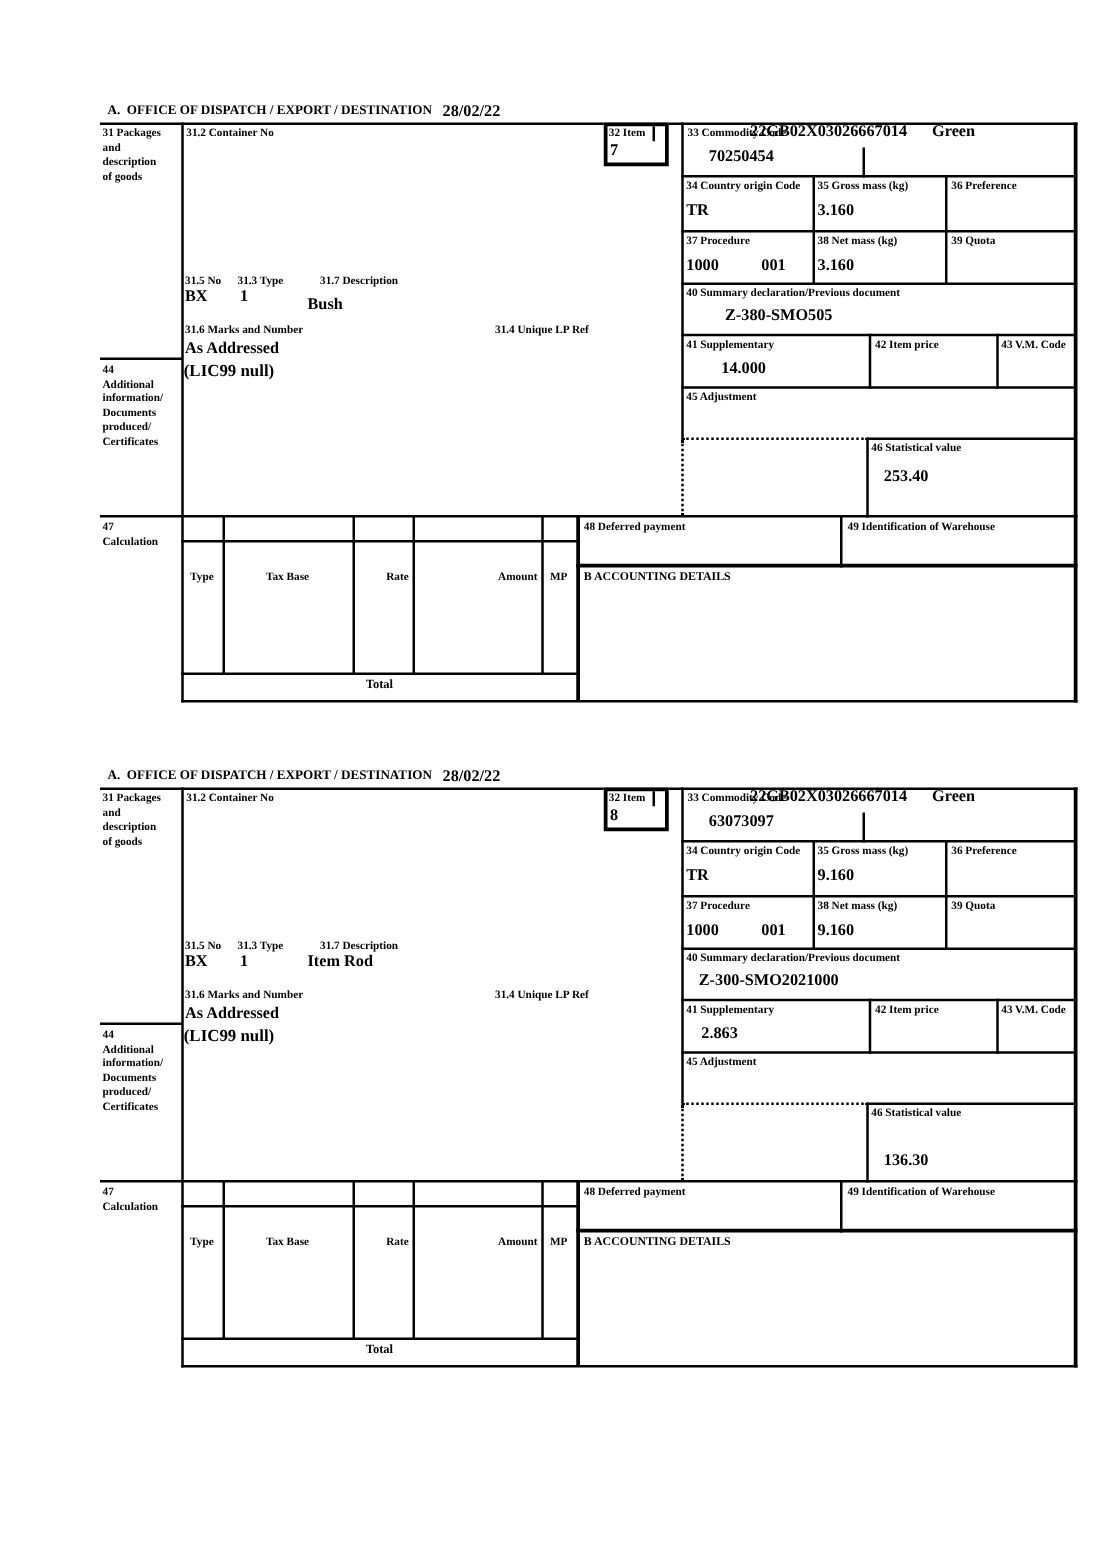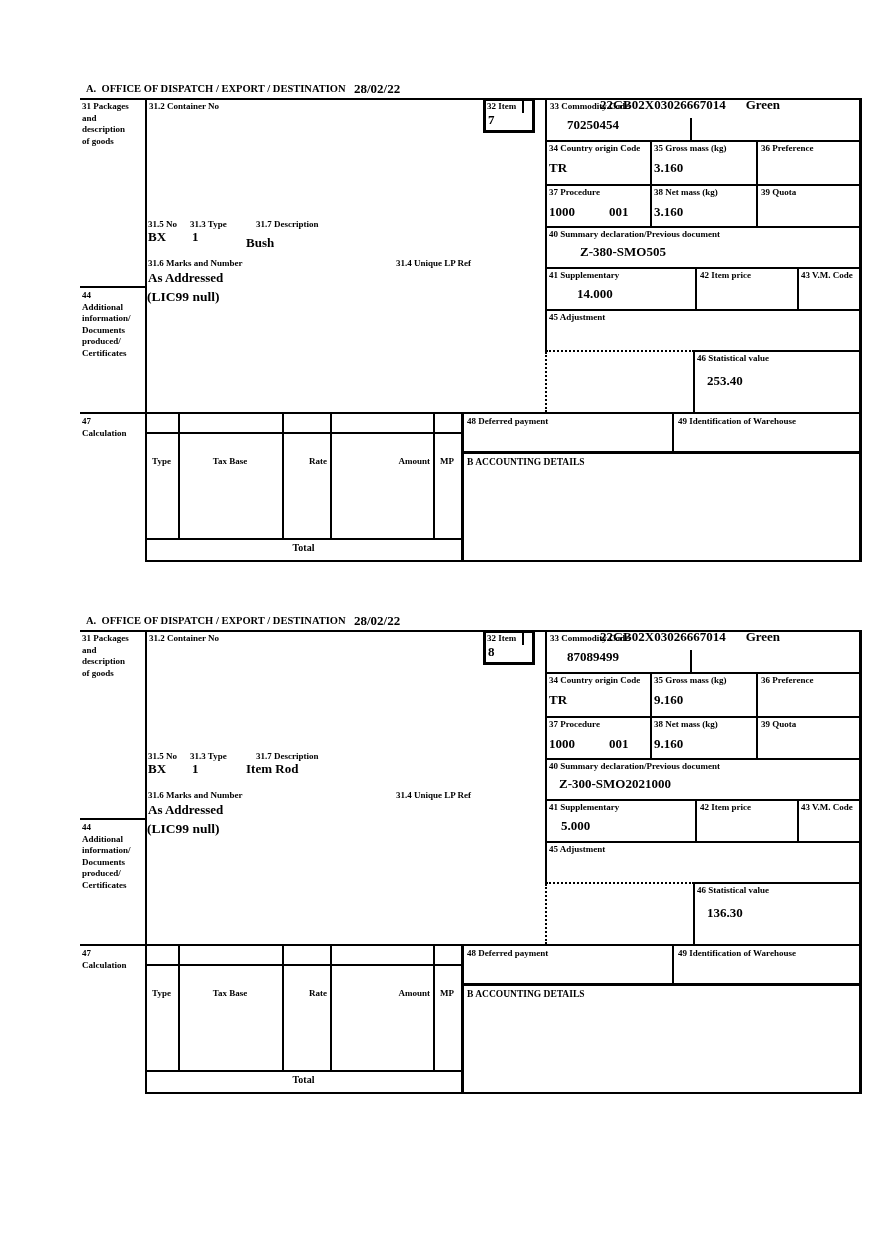--- a/index.html
+++ b/index.html
@@ -200,47 +200,47 @@
   <div class="hl-dot" style="left:466px;top:270px;width:148px;"></div>
   <div class="hl" style="left:613px;top:270px;width:167px;"></div>
   <div class="vl" style="left:570px;top:60px;height:88px;"></div>
   <div class="vl" style="left:676px;top:60px;height:88px;"></div>
   <div class="vl" style="left:615px;top:187px;height:44px;"></div>
   <div class="vl" style="left:717px;top:187px;height:44px;"></div>
   <div class="vl" style="left:613px;top:270px;height:64px;"></div>
   <div class="vl" style="left:610px;top:38px;height:24px;"></div>
 
   <div class="lbl-nw" style="left:470px;top:21px;">33 Commodity Code</div>
-  <div class="val" style="left:487px;top:37px;">87089499</div>
+  <div class="val" style="left:487px;top:37px;">63073097</div>
 
   <div class="lbl-nw" style="left:469px;top:63px;">34 Country origin Code</div>
   <div class="val" style="left:469px;top:80px;">TR</div>
   <div class="lbl-nw" style="left:574px;top:63px;">35 Gross mass (kg)</div>
   <div class="val" style="left:574px;top:80px;">9.160</div>
   <div class="lbl-nw" style="left:681px;top:63px;">36 Preference</div>
 
   <div class="lbl-nw" style="left:469px;top:107px;">37 Procedure</div>
   <div class="val" style="left:469px;top:124px;">1000</div>
   <div class="val" style="left:529px;top:124px;">001</div>
   <div class="lbl-nw" style="left:574px;top:107px;">38 Net mass (kg)</div>
   <div class="val" style="left:574px;top:124px;">9.160</div>
   <div class="lbl-nw" style="left:681px;top:107px;">39 Quota</div>
 
   <div class="lbl-nw" style="left:469px;top:149px;">40 Summary declaration/Previous document</div>
   <div class="val" style="left:479px;top:164px;">Z-300-SMO2021000</div>
 
   <div class="lbl-nw" style="left:469px;top:190px;">41 Supplementary</div>
-  <div class="val" style="left:481px;top:206px;">5.000</div>
+  <div class="val" style="left:481px;top:206px;">2.863</div>
   <div class="lbl-nw" style="left:620px;top:190px;">42 Item price</div>
   <div class="lbl-nw" style="left:721px;top:190px;">43 V.M. Code</div>
 
   <div class="lbl-nw" style="left:469px;top:232px;">45 Adjustment</div>
 
   <div class="lbl-nw" style="left:617px;top:273px;">46 Statistical value</div>
-  <div class="val" style="left:627px;top:293px;">136.30</div>
+  <div class="val" style="left:627px;top:308px;">136.30</div>
 
   <div class="vl" style="left:98px;top:332px;height:128px;"></div>
   <div class="vl" style="left:202px;top:332px;height:128px;"></div>
   <div class="vl" style="left:250px;top:332px;height:128px;"></div>
   <div class="vl" style="left:353px;top:332px;height:128px;"></div>
   <div class="vl" style="left:381px;top:332px;width:3px;height:148px;"></div>
   <div class="hl" style="left:65px;top:352px;width:318px;"></div>
   <div class="hl" style="left:65px;top:458px;width:318px;"></div>
 
   <div class="th center" style="left:65px;width:33px;">Type</div>

